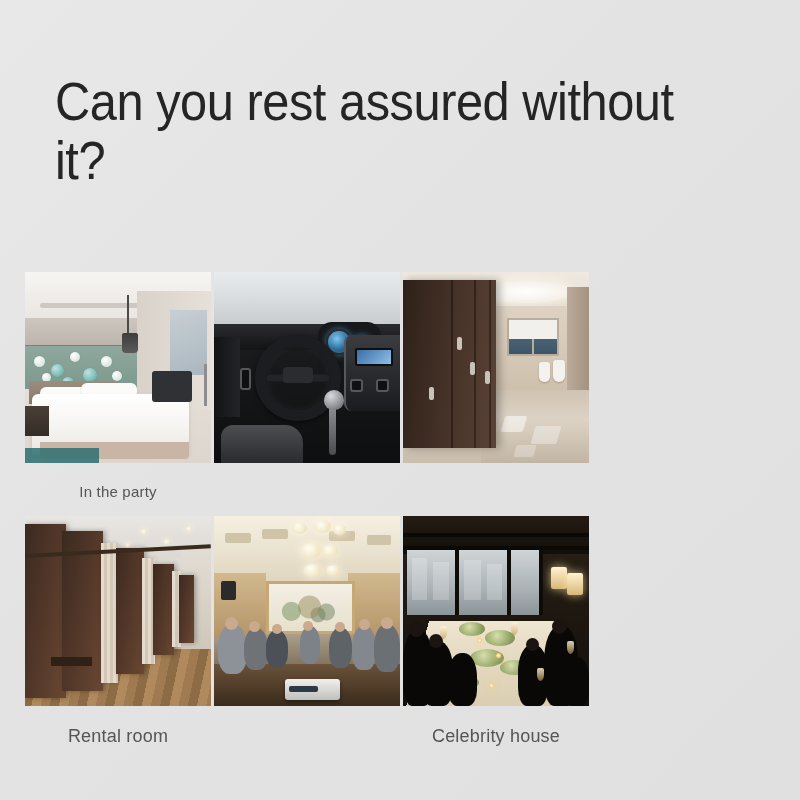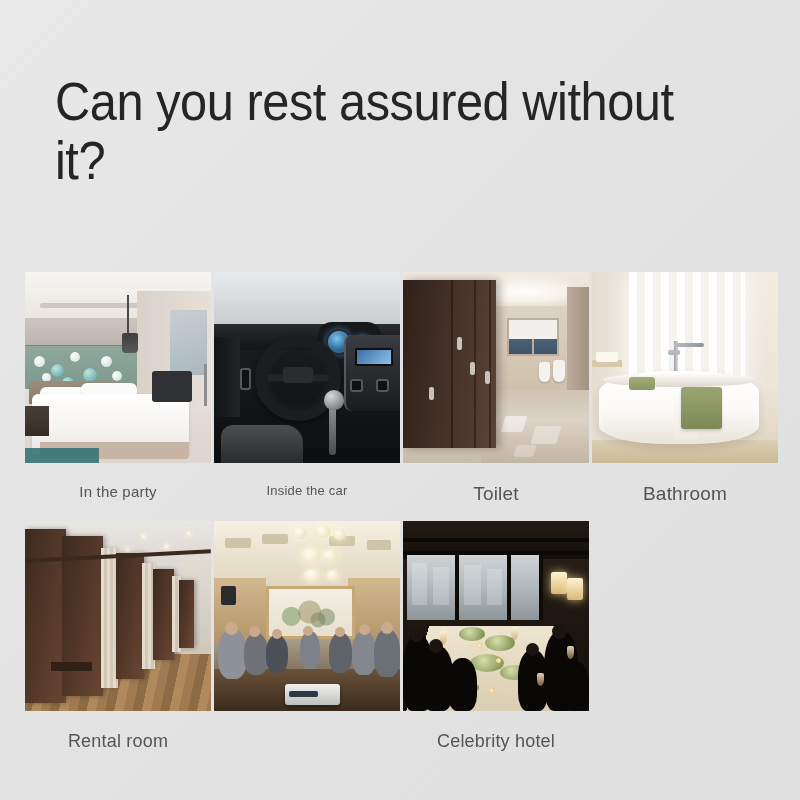--- a/index.html
+++ b/index.html
@@ -628,21 +628,20 @@
         </div>
         <div class="console"></div>
         <div class="screen"></div>
         <div class="vent" style="right:6%; top:56%; width:13px;height:13px;"></div>
         <div class="vent" style="right:20%;top:56%; width:13px;height:13px;"></div>
         <div class="vent" style="left:14%; top:50%; width:11px;height:22px;"></div>
         <div class="shifter-stick"></div>
         <div class="shifter-knob"></div>
         <div class="seat"></div>
       </div>
-      <div class="caption cap-sm">Inside the car</div>
     </div>
 
     <div class="cell">
       <div class="thumb sc-toilet">
         <div class="ceiling"></div>
         <div class="oval-light"></div>
         <div class="backwall"></div>
         <div class="window"></div>
         <div class="pillar"></div>
         <div class="urinal" style="right:13%; top:46%; width:12px;height:22px;"></div>
@@ -654,41 +653,22 @@
         <div class="stalls">
           <div class="stall-line" style="left:52%;"></div>
           <div class="stall-line" style="left:76%;"></div>
           <div class="stall-line" style="left:92%;"></div>
         </div>
         <div class="handle" style="left:14%; top:60%;"></div>
         <div class="handle" style="left:29%; top:34%;"></div>
         <div class="handle" style="left:36%; top:47%;"></div>
         <div class="handle" style="left:44%; top:52%;"></div>
       </div>
-      <div class="caption cap-xl">Toilet</div>
     </div>
 
-    <div class="cell">
-      <div class="thumb sc-bath">
-        <div class="leftwall"></div>
-        <div class="curtain"></div>
-        <div class="shelf"></div>
-        <div class="towelstack"></div>
-        <div class="faucet-stem"></div>
-        <div class="faucet-arm"></div>
-        <div class="faucet-knob"></div>
-        <div class="floor"></div>
-        <div class="tub"></div>
-        <div class="tub-rim"></div>
-        <div class="greentowel2"></div>
-        <div class="whitedrape"></div>
-        <div class="greentowel"></div>
-      </div>
-      <div class="caption cap-xl">Bathroom</div>
-    </div>
   </div>
 
   <div class="row row2">
 
     <div class="cell">
       <div class="thumb sc-fitting">
         <div class="ceiling"></div>
         <div class="dot" style="left:62%; top:7%;"></div>
         <div class="dot" style="left:74%; top:12%;"></div>
         <div class="dot" style="left:86%; top:5%;"></div>
@@ -784,16 +764,16 @@
         <div class="guest" style="left:76%; top:58%; width:18%;height:42%;"></div>
         <div class="guest-head" style="left:80%; top:54%; width:15px;height:15px;"></div>
         <div class="guest" style="left:62%; top:68%; width:16%;height:32%;"></div>
         <div class="guest-head" style="left:66%; top:64%; width:13px;height:13px;"></div>
         <div class="guest" style="left:86%; top:74%; width:14%;height:26%;"></div>
         <div class="glass" style="left:20%; top:58%;"></div>
         <div class="glass" style="left:58%; top:56%;"></div>
         <div class="glass" style="left:72%; top:80%;"></div>
         <div class="glass" style="left:88%; top:66%;"></div>
       </div>
-      <div class="caption cap-lg">Celebrity hotel</div>
+      <div class="caption cap-lg">Celebrity house</div>
     </div>
   </div>
 </div>
 
 </body></html>

